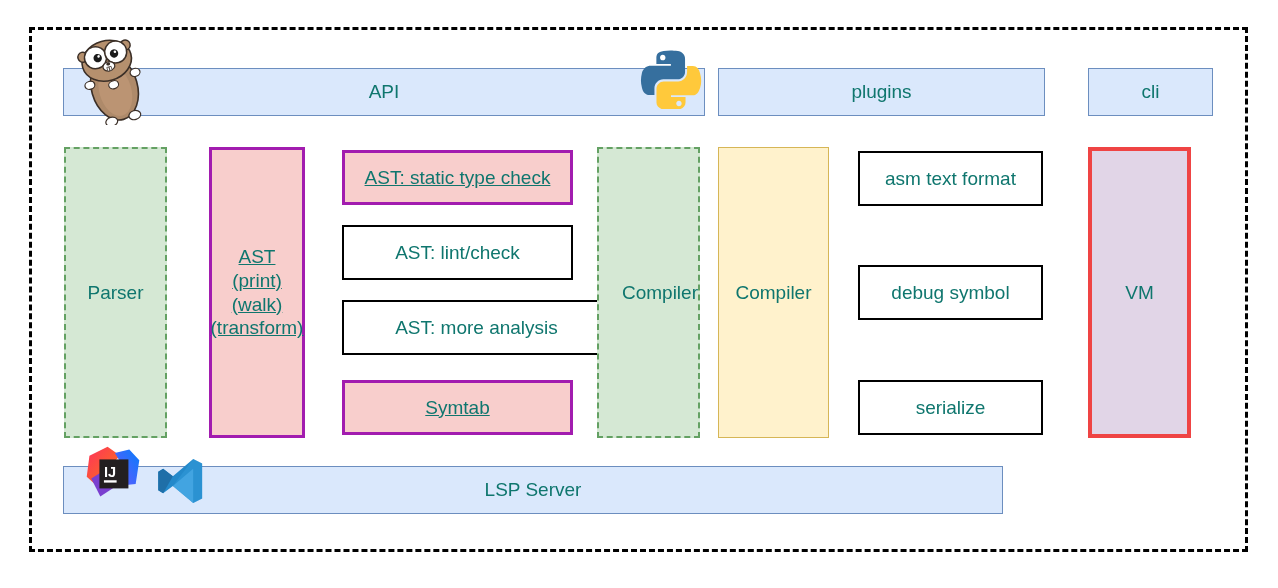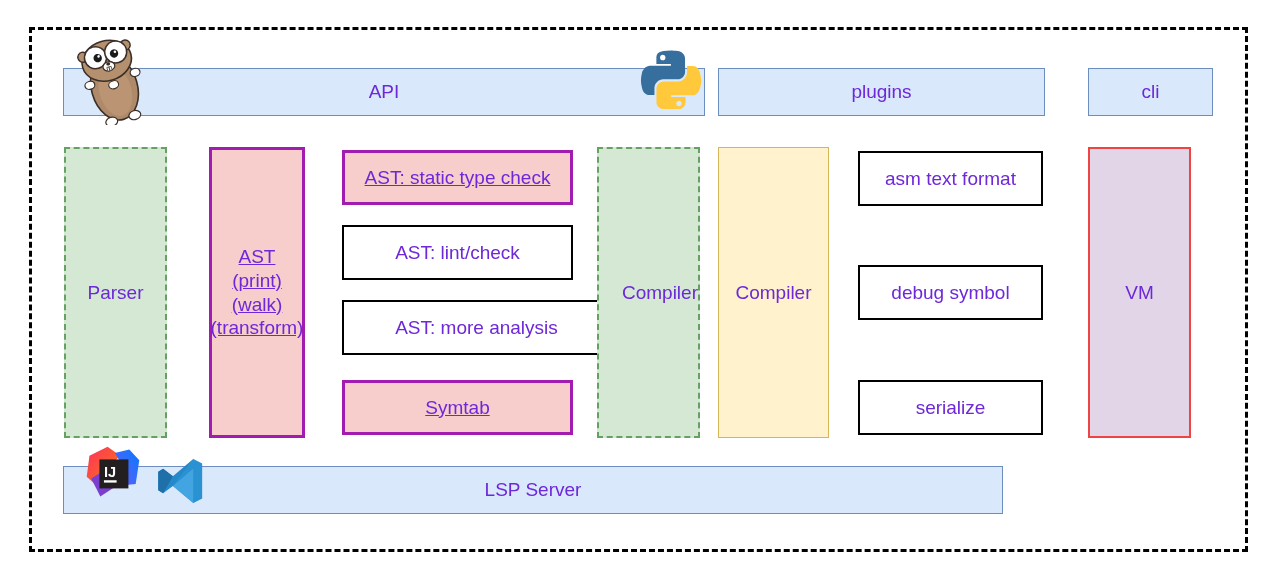--- a/index.html
+++ b/index.html
@@ -30,29 +30,29 @@
   }
   .box {
     position: absolute;
     box-sizing: border-box;
     display: flex;
     align-items: center;
     justify-content: center;
     text-align: center;
     font-size: 19px;
     line-height: 1.22;
-    color: #6d28d9;
+    color: #0f766e;
     white-space: pre-line;
   }
   
   .fill-blue   { background: #dae8fc; border: 1px solid #6c8ebf; }
   .fill-green  { background: #d5e8d4; border: 2px dashed #64a163; }
   .fill-red    { background: #f8cecc; border: 3px solid #a21caf; text-decoration: underline; }
   .fill-yellow { background: #fff2cc; border: 1px solid #d6b656; }
-  .fill-purple { background: #e1d5e7; border: 2px solid #ef4444; }
+  .fill-purple { background: #e1d5e7; border: 4px solid #ef4444; }
   .fill-white  { background: #ffffff; border: 2px solid #000000; }
 
   .multiline { line-height: 1.26; }
 
   
   .logo {
     position: absolute;
     z-index: 40;
     pointer-events: auto;
   }

